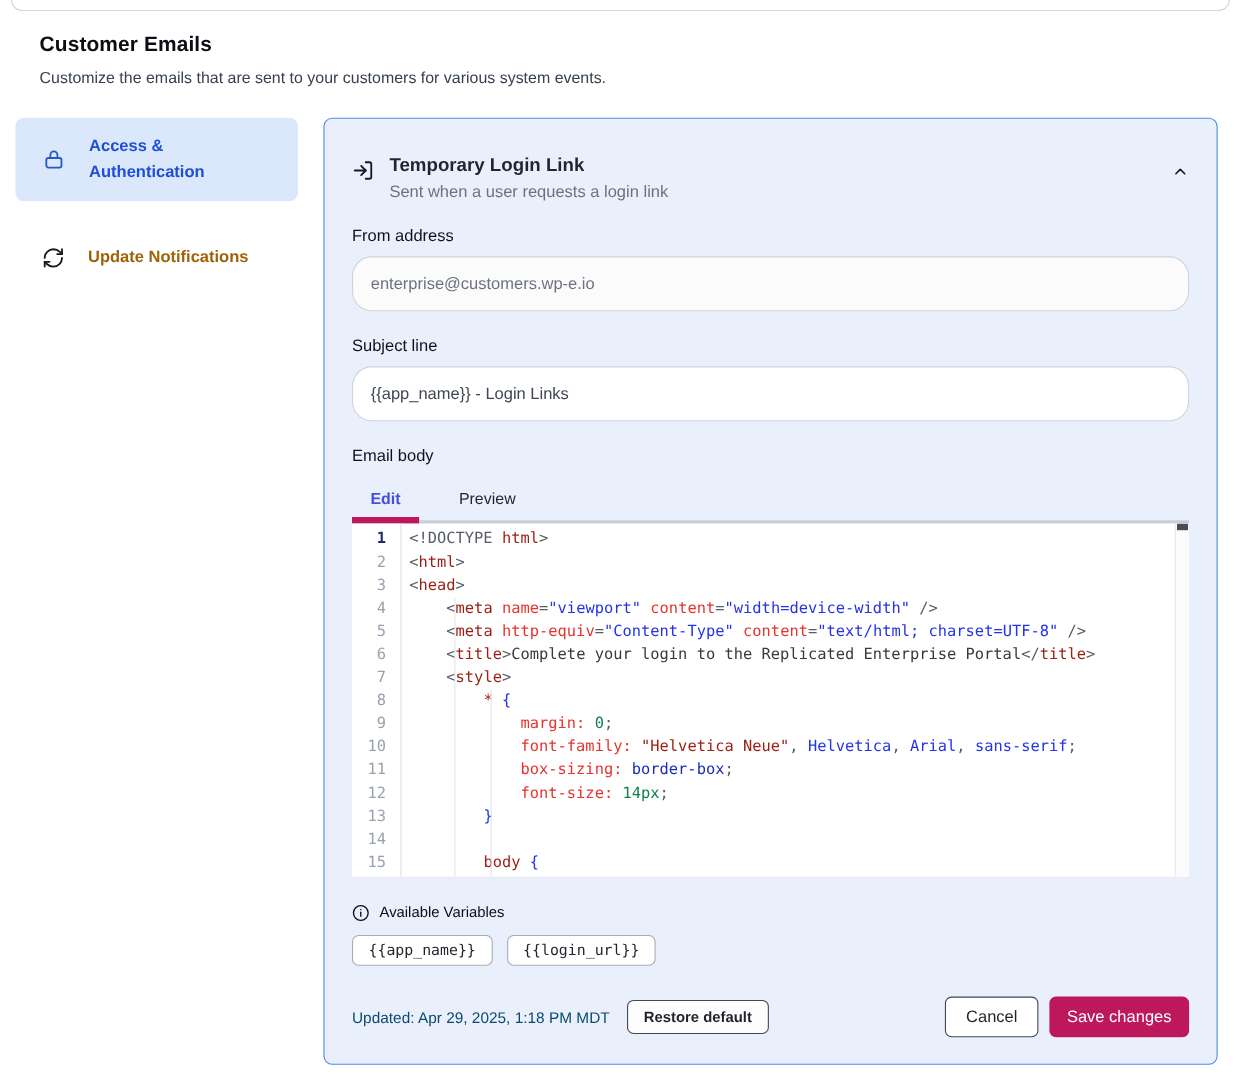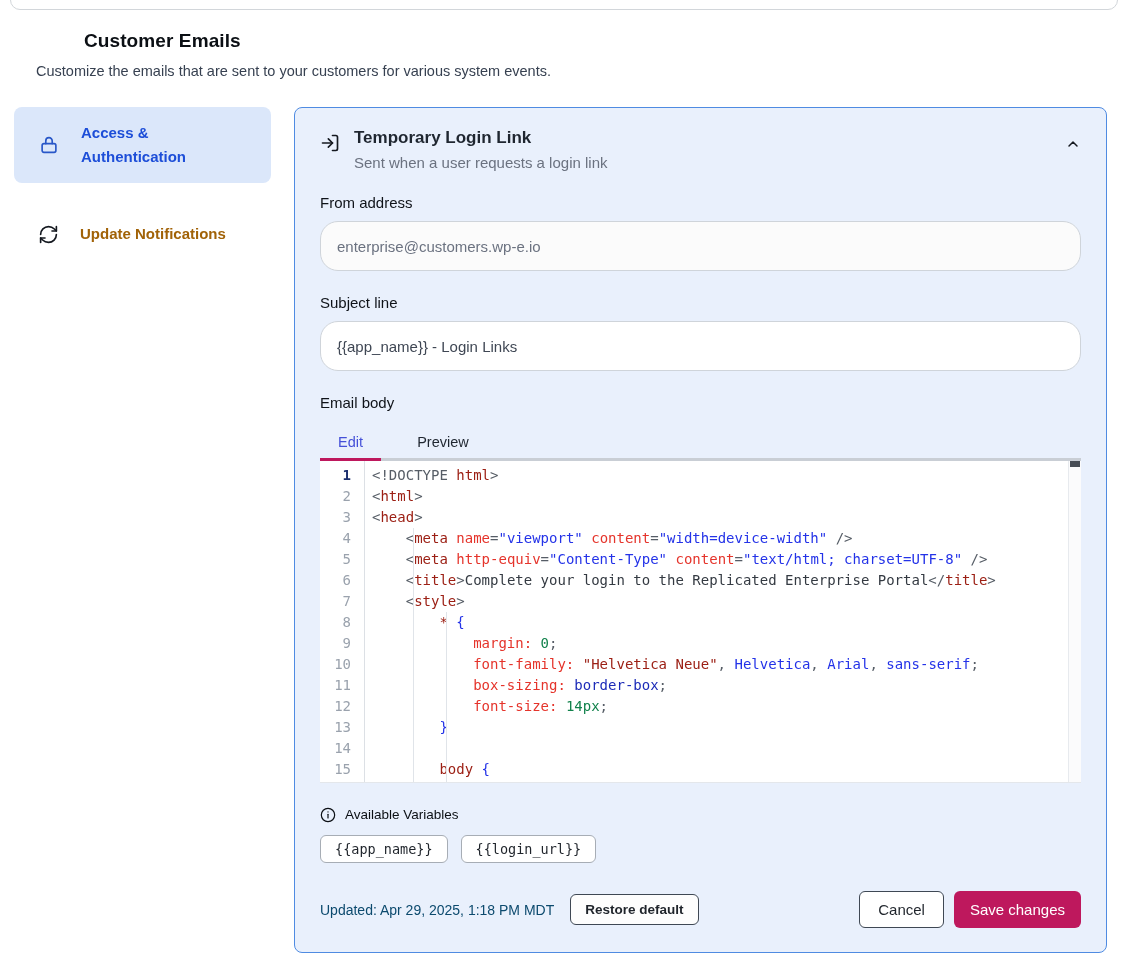--- a/index.html
+++ b/index.html
@@ -1,54 +1,54 @@
 <!DOCTYPE html>
 <html><head>
 <meta charset="utf-8">
 <style>
   html,body{margin:0;padding:0;background:#fff;}
   .stage{position:relative;width:1128px;height:980px;overflow:hidden;background:#fff;
          font-family:"Liberation Sans",sans-serif;color:#14181f;}
   .top-remnant{position:absolute;top:-14px;left:10px;width:1106px;height:22px;
                border:1px solid #d2d6da;border-radius:10px;background:#fff;}
   .page-header{margin:30px 0 0 36px;}
-  .page-title{font-size:19px;font-weight:bold;color:#0b0f14;letter-spacing:.1px;margin-left:48px;}
+  .page-title{font-size:19px;font-weight:bold;color:#0b0f14;letter-spacing:.1px;}
   .page-subtitle{margin-top:11px;font-size:14.5px;color:#374151;}
   .layout{display:flex;align-items:flex-start;gap:23px;margin-top:28px;padding:0 21px 0 14px;}
 
   
   .sidebar{width:257px;flex:none;}
   .side-item{display:flex;align-items:center;gap:21px;padding:14px 10px 14px 24px;
              border-radius:8px;cursor:pointer;}
   .side-item .lbl{font-size:15px;font-weight:600;line-height:1.6;}
   .side-item.active{background:#dbe7fa;}
   .side-item.active .lbl{color:#1d4ed8;width:150px;}
   .side-item.plain{margin-top:25px;}
   .side-item.plain .lbl{color:#a16207;}
 
   
   .panel{flex:1;background:#e9f0fc;border:1px solid #4f8be2;border-radius:8px;
-         padding:20px 25px 24px 25px;box-sizing:border-box;}
+         padding:32px 25px 24px 25px;box-sizing:border-box;}
   .panel-head{display:flex;align-items:flex-start;gap:14px;}
   .panel-head .ttl{font-size:17px;font-weight:bold;color:#1f2630;}
   .panel-head .sub{margin-top:6px;font-size:15px;color:#6b7280;}
   .head-icon{margin-top:5px;}
   .chev{margin-left:auto;margin-top:8px;cursor:pointer;}
 
   .fld-label{font-size:15px;color:#0f1319;margin:23px 0 10px 0;}
   .txt-input{display:block;width:100%;box-sizing:border-box;height:50px;
              border:1px solid #cfd4da;border-radius:18px;padding:0 16px;
              font-family:"Liberation Sans",sans-serif;font-size:15px;}
   .txt-input.dim{background:#fbfbfb;color:#6b7280;}
   .txt-input.live{background:#fff;color:#3f4754;}
 
   
   .tabs{display:flex;margin-top:14px;border-bottom:3px solid #c9ced5;}
   .tab{padding:9px 0 8px 0;text-align:center;font-size:14.5px;cursor:pointer;margin-bottom:-3px;}
-  .tab.active{width:61px;color:#4450d8;font-weight:normal;border-bottom:3px solid #be185d;}
+  .tab.active{width:61px;color:#4450d8;font-weight:bold;border-bottom:6px solid #be185d;}
   .tab.idle{width:82px;margin-left:21px;color:#1f2630;}
 
   
   .editor{position:relative;display:flex;height:321px;overflow:hidden;background:#fff;
           border-bottom:1px solid #e4e7eb;}
   .gutter{flex:none;width:45px;box-sizing:border-box;padding:4px 13px 0 0;text-align:right;
           border-right:1px solid #dce0e5;background:#fff;}
   .lineno{height:21px;line-height:21px;font-family:"DejaVu Sans Mono",monospace;
           font-size:14px;color:#9aa2ad;}
   .lineno.active{color:#1b2f6e;font-weight:bold;}

